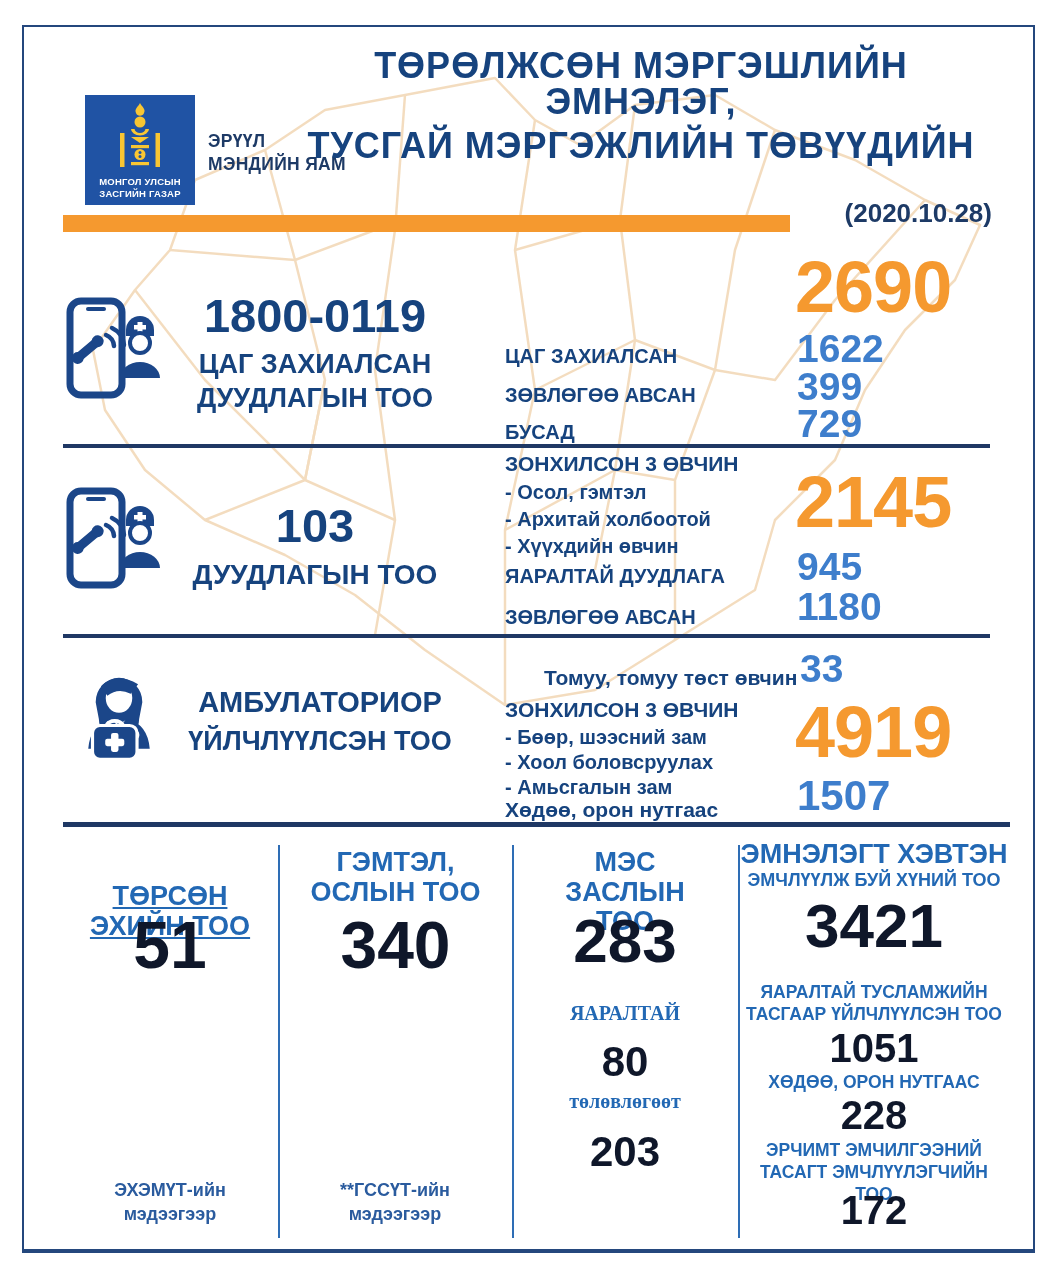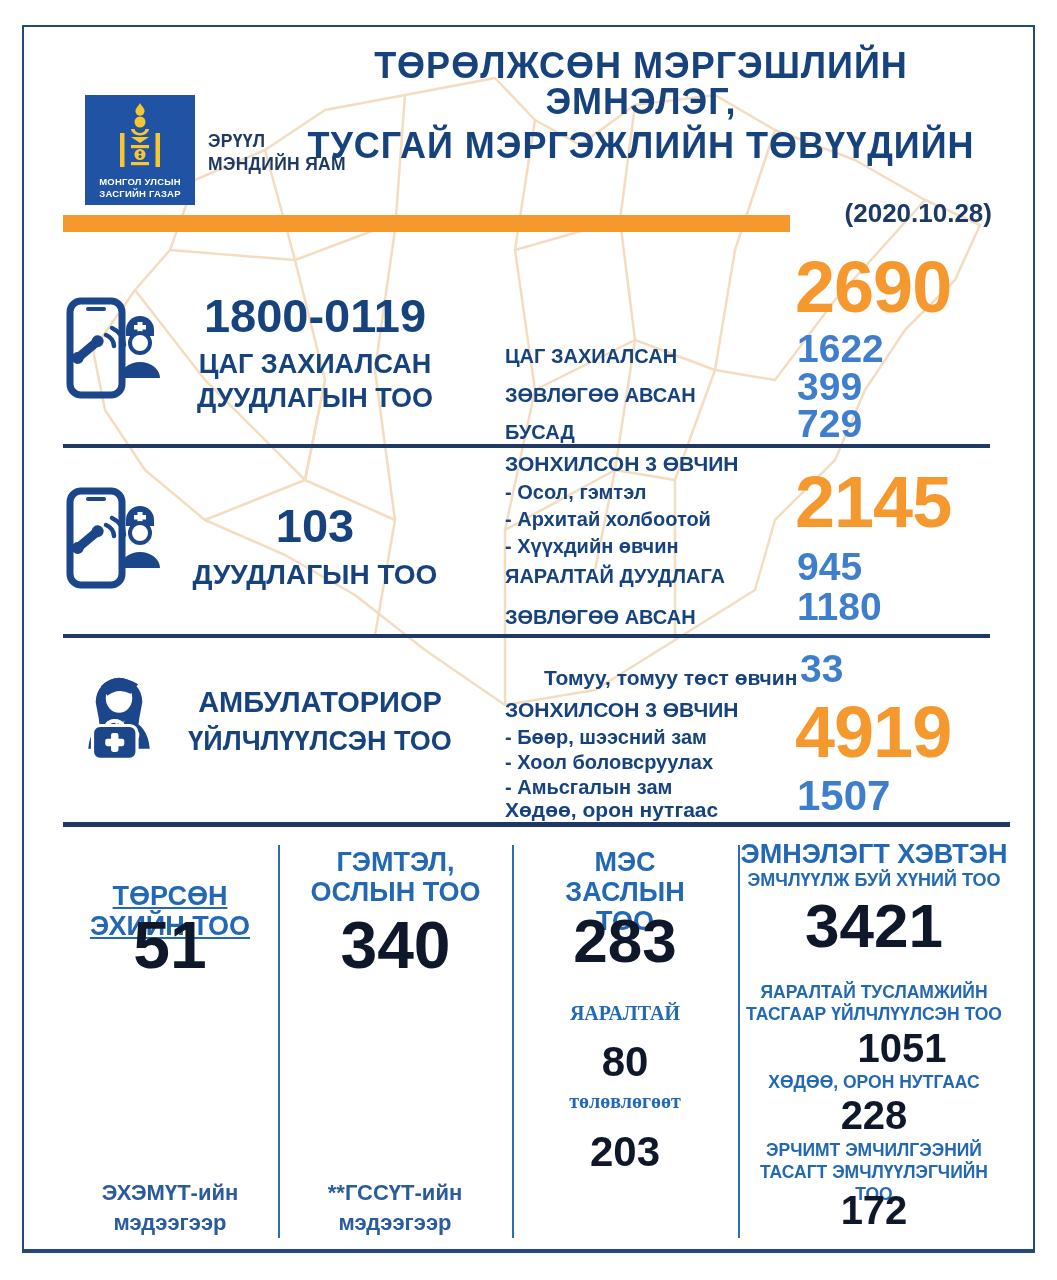--- a/index.html
+++ b/index.html
@@ -47,21 +47,21 @@
   .logo .caption { color:#fff; font-size:9.5px; line-height:1.25; text-align:center; letter-spacing:0.2px; }
   .logo svg { position:absolute; top:8px; left:50%; transform:translateX(-50%); }
 
   .ministry { font-size:17.5px; line-height:1.3; letter-spacing:0.3px; }
 
   .col-head { font-size:27px; line-height:1.1; text-align:center; }
   .col-val  { font-size:66px; line-height:1; text-align:center; }
   .col-sub-label { font-size:20px; text-align:center;font-family:Liberation Serif, serif; }
   .col-sub-val   { font-size:42px; text-align:center; }
   .col4-label { font-size:17.5px; line-height:1.25; text-align:center; }
-  .footnote { font-size:22px; line-height:1.35; text-align:center; }
+  .footnote { font-size:18px; line-height:1.35; text-align:center; }
   .vdiv { position:absolute; width:2px; background:#2E6DB5; top:845px; height:393px; }
 
   .center { text-align:center; }
 </style>
 </head>
 <body>
 
 <div class="page">
 
   <svg class="map" viewBox="0 0 930 790" fill="none" stroke="#F2D7B4" stroke-width="2.5" stroke-linejoin="round">
@@ -247,21 +247,21 @@
       <div class="abs col-sub-val bigblue" style="left:535px; top:1038px; width:180px;">80</div>
       <div class="abs col-sub-label mblue" style="left:535px; top:1090px; width:180px;">төлөвлөгөөт</div>
       <div class="abs col-sub-val bigblue" style="left:535px; top:1128px; width:180px;">203</div>
     </div>
 
     <div>
       <div class="abs mblue center" style="left:740px; top:840px; width:268px; font-size:27px; line-height:1.05;">ЭМНЭЛЭГТ ХЭВТЭН</div>
       <div class="abs mblue center" style="left:740px; top:870px; width:268px; font-size:18px;">ЭМЧЛҮҮЛЖ БУЙ ХҮНИЙ ТОО</div>
       <div class="abs bigblue center" style="left:740px; top:895px; width:268px; font-size:62px; line-height:1;">3421</div>
       <div class="abs col4-label mblue" style="left:740px; top:982px; width:268px;">ЯАРАЛТАЙ ТУСЛАМЖИЙН ТАСГААР ҮЙЛЧЛҮҮЛСЭН ТОО</div>
-      <div class="abs bigblue center" style="left:768px; top:1028px; width:268px; font-size:40px; line-height:1;">1051</div>
+      <div class="abs bigblue center" style="left:740px; top:1028px; width:268px; font-size:40px; line-height:1;">1051</div>
       <div class="abs col4-label mblue" style="left:740px; top:1072px; width:268px;">ХӨДӨӨ, ОРОН НУТГААС</div>
       <div class="abs bigblue center" style="left:740px; top:1095px; width:268px; font-size:40px; line-height:1;">228</div>
       <div class="abs col4-label mblue" style="left:740px; top:1140px; width:268px;">ЭРЧИМТ ЭМЧИЛГЭЭНИЙ ТАСАГТ ЭМЧЛҮҮЛЭГЧИЙН ТОО</div>
       <div class="abs bigblue center" style="left:740px; top:1190px; width:268px; font-size:40px; line-height:1;">172</div>
     </div>
   </div>
 
 </div>
 
 </body></html>

